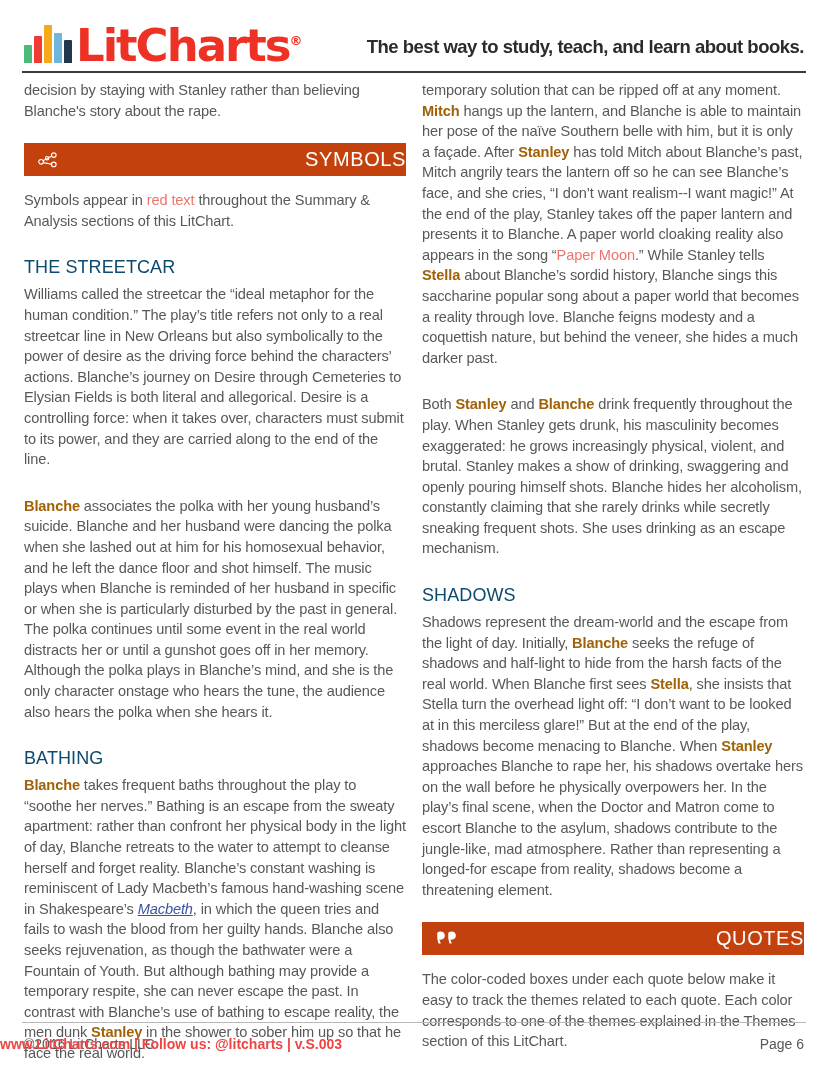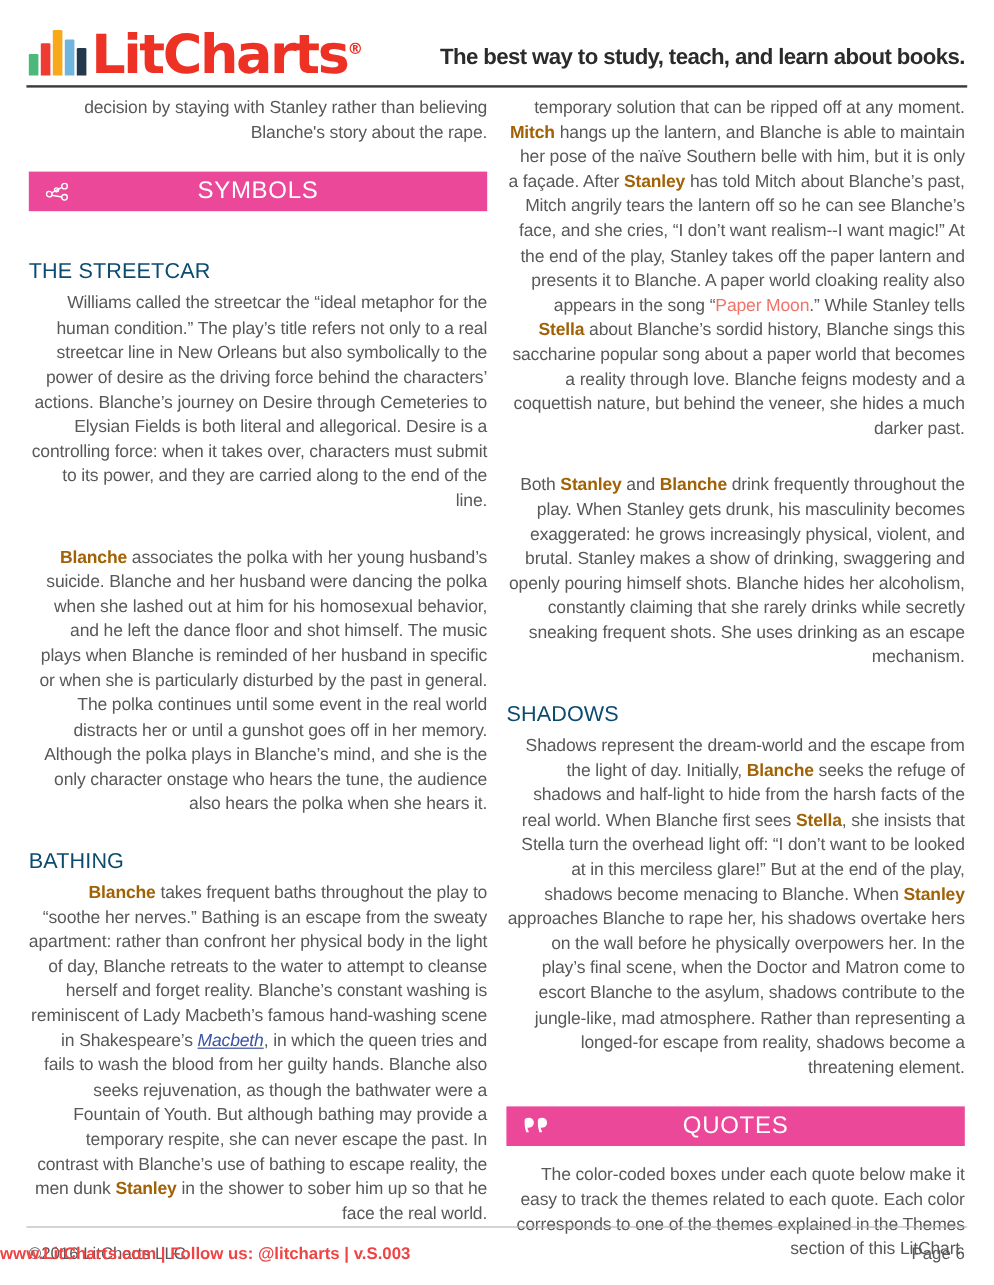--- a/index.html
+++ b/index.html
@@ -97,42 +97,42 @@
   #col-left  { left: 24px; }
   #col-right { left: 422px; }
 
   
   p.body {
     margin: 0 0 0 0;
     font-size: 14.6px;
     line-height: 20.6px;
     color: #58585a;
     letter-spacing: -0.12px;
-    text-align: right;
+    text-align: left;
   }
   .spacer-sm { height: 14px; }
   .spacer-md { height: 22px; }
   .spacer-lg { height: 26px; }
 
   b, strong { color: #a16207; font-weight: bold; }
   .sym { color: #f0736a; }
   .lnk {
     color: #3a53a4;
     font-style: italic;
     text-decoration: underline;
   }
 
   
   .banner {
     position: relative;
     height: 33px;
-    background: #ec4899;
+    background: #c2410c;
     display: flex;
     align-items: center;
-    justify-content: center;
+    justify-content: flex-end;
   }
   .banner-icon {
     position: absolute;
     left: 14px;
     top: 0;
     height: 33px;
     display: flex;
     align-items: center;
   }
   .banner-title {
@@ -227,20 +227,21 @@
           <circle cx="10.0" cy="7.0" r="1.9"></circle>
           <line x1="5.4" y1="9.9" x2="15.3" y2="4.4"></line>
           <line x1="5.6" y1="12.0" x2="14.9" y2="13.7"></line>
         </svg>
       </span>
       <span class="banner-title">SYMBOLS</span>
     </div>
 
     <div class="spacer-sm"></div>
 
+    <p class="body"><span>Symbols appear in </span><span class="sym">red text</span><span> throughout the Summary &amp; Analysis sections of this LitChart.</span></p>
 
     <div class="spacer-lg"></div>
 
     <h2 class="sec">THE STREETCAR</h2>
     <p class="body">Williams called the streetcar the “ideal metaphor for the human condition.” The play’s title refers not only to a real streetcar line in New Orleans but also symbolically to the power of desire as the driving force behind the characters’ actions. Blanche’s journey on Desire through Cemeteries to Elysian Fields is both literal and allegorical. Desire is a controlling force: when it takes over, characters must submit to its power, and they are carried along to the end of the line.</p>
 
     <div class="spacer-lg"></div>
 
     <p class="body"><b>Blanche</b><span> associates the polka with her young husband’s suicide. Blanche and her husband were dancing the polka when she lashed out at him for his homosexual behavior, and he left the dance floor and shot himself. The music plays when Blanche is reminded of her husband in specific or when she is particularly disturbed by the past in general. The polka continues until some event in the real world distracts her or until a gunshot goes off in her memory. Although the polka plays in Blanche’s mind, and she is the only character onstage who hears the tune, the audience also hears the polka when she hears it.</span></p>
 

